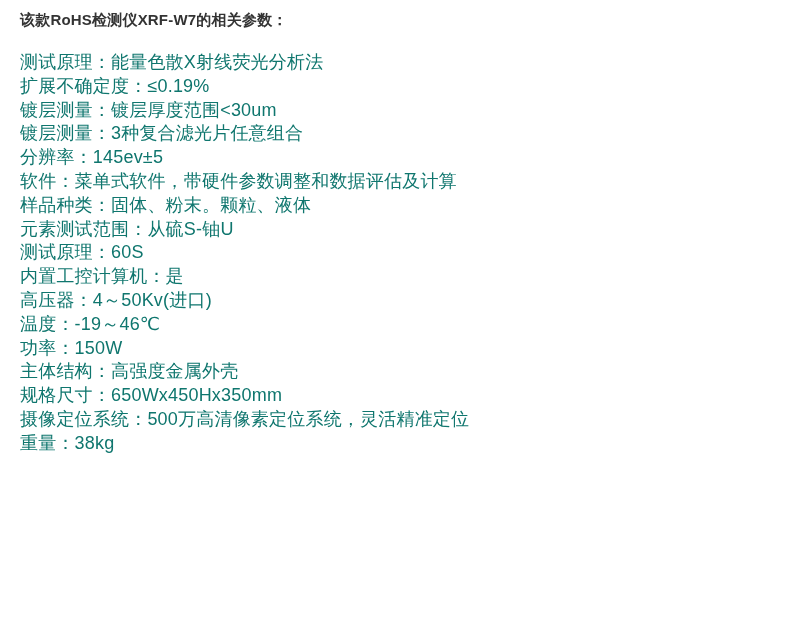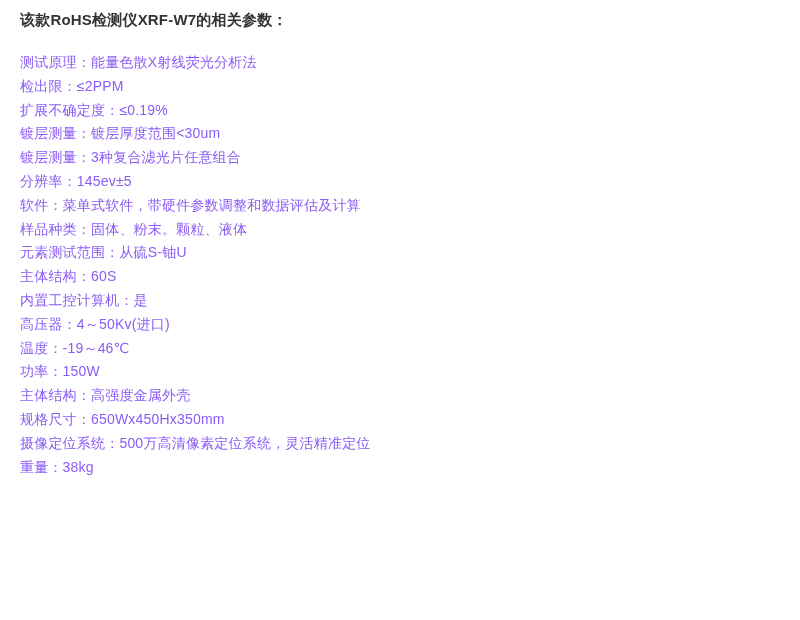--- a/index.html
+++ b/index.html
@@ -23,56 +23,55 @@
     color: #333333;
     line-height: 20px;
     margin: 0 0 21px 0;
     letter-spacing: 0.2px;
   }
   .spec-list {
     margin: 0;
     padding: 0;
   }
   .spec-line {
-    font-size: 14px;
-    color: #8b5cf6;
+    font-size: 18px;
+    color: #0f766e;
     line-height: 23.8px;
     white-space: pre;
     letter-spacing: 0.2px;
   }
 </style>
 </head>
 <body>
 
 <div class="page">
   <h2 class="doc-title">该款RoHS检测仪XRF-W7的相关参数：</h2>
 
   <div class="spec-list">
 
       <div class="spec-line">测试原理：能量色散X射线荧光分析法</div>
 
-      <div class="spec-line">检出限：≤2PPM</div>
 
       <div class="spec-line">扩展不确定度：≤0.19%</div>
 
       <div class="spec-line">镀层测量：镀层厚度范围&lt;30um</div>
 
       <div class="spec-line">镀层测量：3种复合滤光片任意组合</div>
 
 
       <div class="spec-line">分辨率：145ev±5</div>
 
       <div class="spec-line">软件：菜单式软件，带硬件参数调整和数据评估及计算</div>
 
 
       <div class="spec-line">样品种类：固体、粉末。颗粒、液体</div>
 
       <div class="spec-line">元素测试范围：从硫S-铀U</div>
 
-      <div class="spec-line">主体结构：60S</div>
+      <div class="spec-line">测试原理：60S</div>
 
       <div class="spec-line">内置工控计算机：是</div>
 
       <div class="spec-line">高压器：4～50Kv(进口)</div>
 
       <div class="spec-line">温度：-19～46℃</div>
 
 
       <div class="spec-line">功率：150W</div>
 

